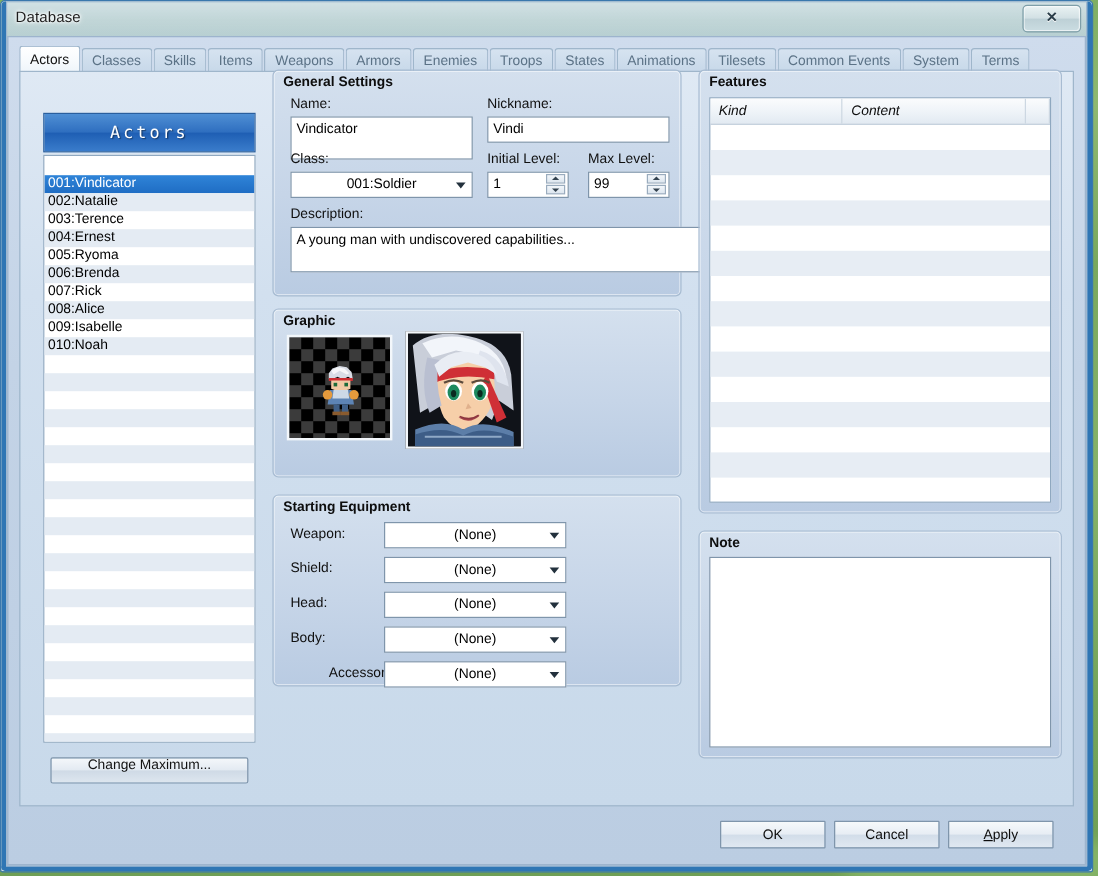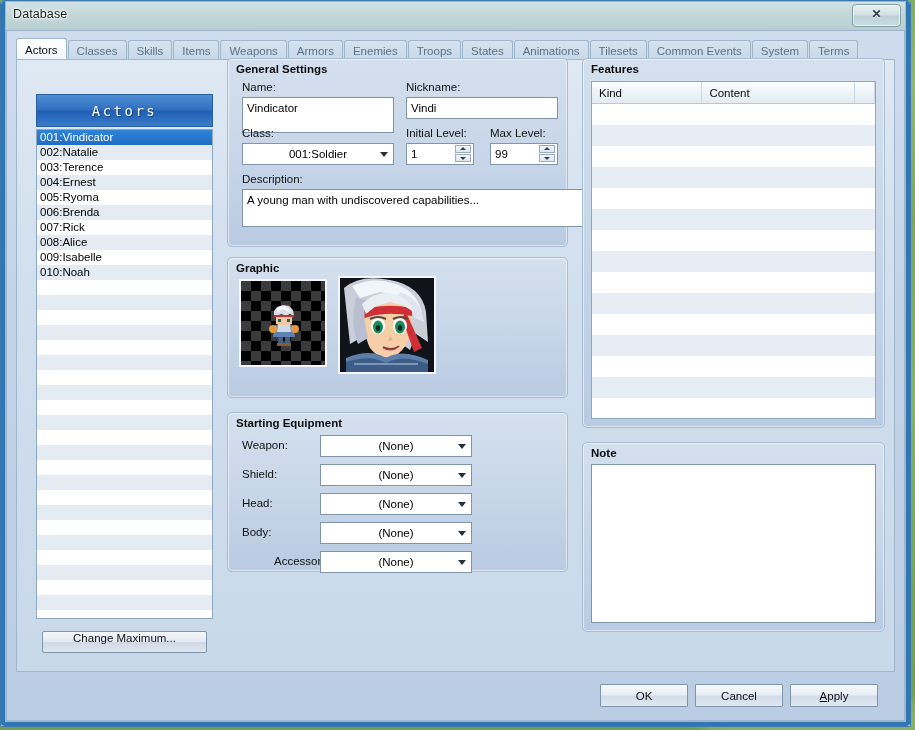--- a/index.html
+++ b/index.html
@@ -151,20 +151,21 @@
     padding-left: 3px;
     box-sizing: border-box;
     white-space: nowrap;
     overflow: hidden;
     cursor: pointer;
   }
   .actor-row.alt { background: #e4ebf3; }
   .actor-row.selected {
     background: linear-gradient(180deg,#2f84d8 0%, #1f6dc4 100%);
     color: #ffffff;
+    margin-top: 16px;
   }
   #change-max-button {
     position: absolute; left: 6px; right: 6px; bottom: 2px;
     height: 22px;
     border: 1px solid #7f95ab;
     border-radius: 2px;
     background: linear-gradient(180deg,#f4f7fa 0%, #e3eaf2 48%, #cfdae6 52%, #dde6ef 100%);
     font-size: 11.5px; color: #121212;
     display: flex; justify-content: center;
     cursor: pointer;
@@ -277,20 +278,21 @@
     overflow: hidden;
   }
 
   
   #features-table {
     position: absolute; left: 8px; right: 8px; top: 22px; bottom: 8px;
     background: #ffffff;
     border: 1px solid #8fa8c0;
     box-sizing: border-box;
     overflow: hidden;
+    font-style: italic;
   }
   #features-head {
     display: flex;
     height: 21px;
     background: linear-gradient(180deg,#fbfcfd 0%, #eef3f8 55%, #e2eaf2 100%);
     border-bottom: 1px solid #b9c7d6;
   }
   #features-head .col {
     font-size: 11.5px; color: #0b0b0b;
     display: flex; align-items: center;

